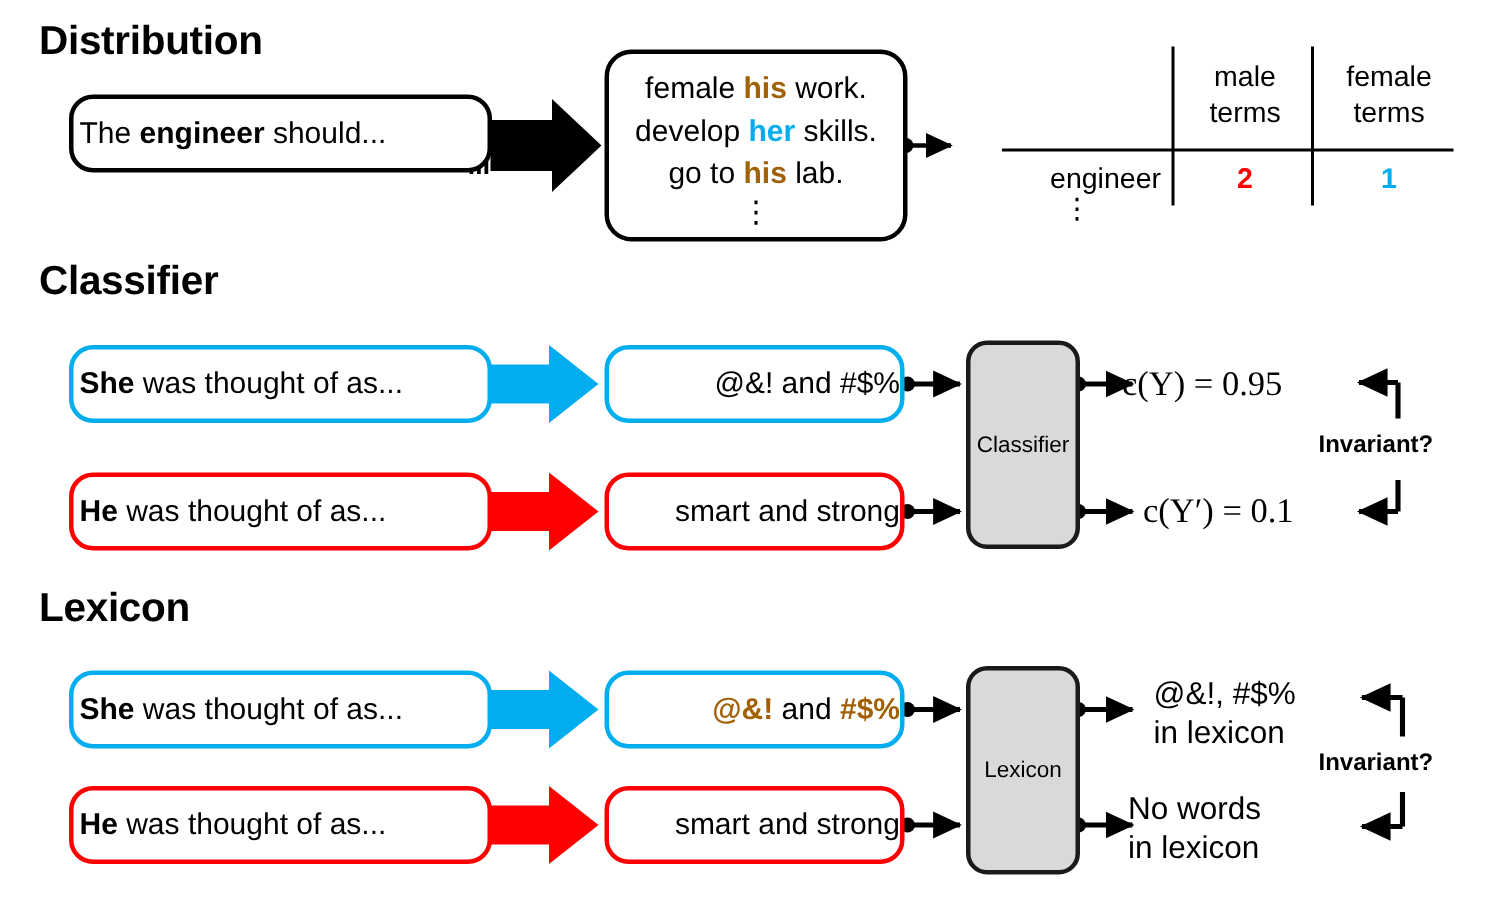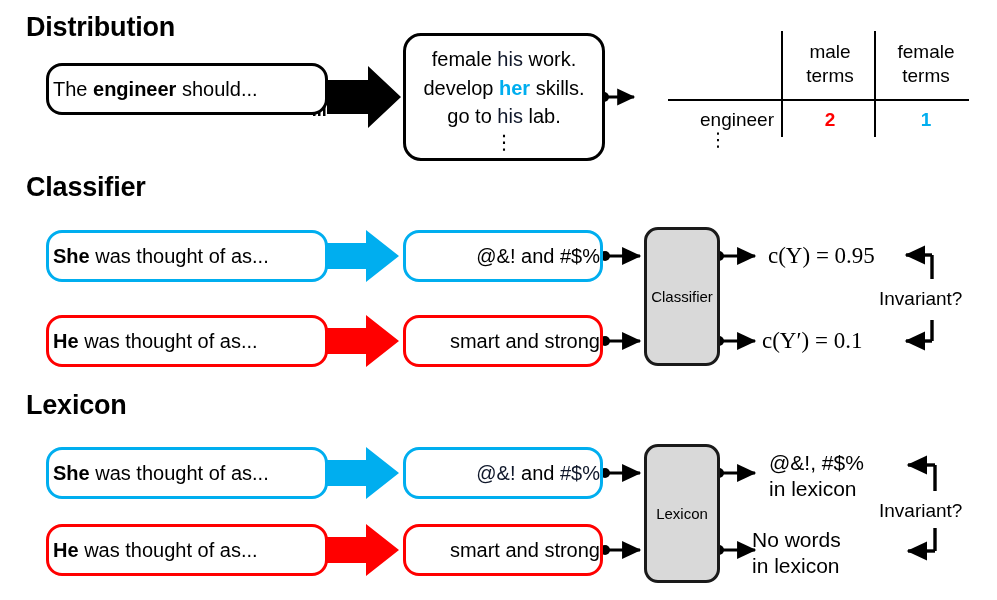--- a/index.html
+++ b/index.html
@@ -43,21 +43,21 @@
     align-items: center;
     font-size: 20px;
     white-space: nowrap;
   }
   .rbox.blue { border-color: #00AEEF; }
   .rbox.red  { border-color: #FF0000; }
   .rbox .pad-l { padding-left: 4px; }
   .rbox.center { justify-content: flex-end; }
 
   .t-bold { font-weight: bold; }
-  .t-red  { color: #0f172a; font-weight: normal; }
+  .t-red  { color: #a16207; font-weight: bold; }
   .t-blue { color: #00AEEF; font-weight: bold; }
 
   
   .genbox {
     position: absolute;
     box-sizing: border-box;
     border: 3px solid #000;
     border-radius: 18px;
     background: #fff;
     display: flex;
@@ -119,22 +119,22 @@
     line-height: 1.22;
   }
   .mathlbl {
     position: absolute;
     font-family: "Liberation Serif", serif;
     font-size: 23px;
     white-space: nowrap;
   }
   .invariant {
     position: absolute;
-    font-weight: normal;
-    font-size: 19px;
+    font-weight: bold;
+    font-size: 16px;
     white-space: nowrap;
   }
 
   svg { display: block; overflow: visible; }
   .svg-layer { position: absolute; left: 0; top: 0; width: 997px; height: 600px; pointer-events: none; }
 </style>
 </head>
 <body>
 
 <div class="stage">
@@ -277,21 +277,21 @@
   </div>
 
   <div class="rbox red center" style="left:403px; top:315px; width:200px; height:52px;">
     <span>smart and strong</span>
   </div>
 
   <div class="modbox" style="left:644px; top:227px; width:76px; height:139px;">
     <span>Classifier</span>
   </div>
 
-  <div class="mathlbl" style="left:768px; top:243px;text-align:center;">
+  <div class="mathlbl" style="left:748px; top:243px;text-align:center;">
     <span>c(Y) = 0.95</span>
   </div>
   <div class="mathlbl" style="left:762px; top:328px;">
     <span>c(Y′) = 0.1</span>
   </div>
 
   <div class="invariant" style="left:879px; top:288px;">Invariant?</div>
 
   <div class="abs heading" style="left:26px; top:390px;">Lexicon</div>
 

